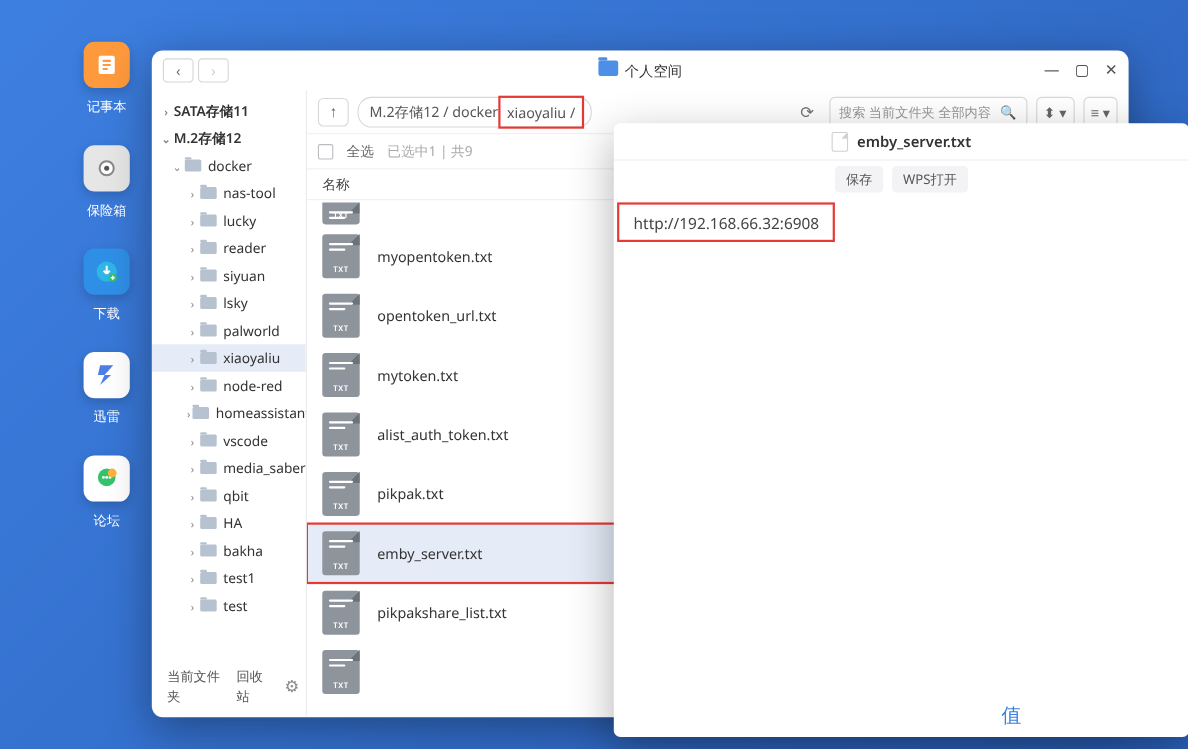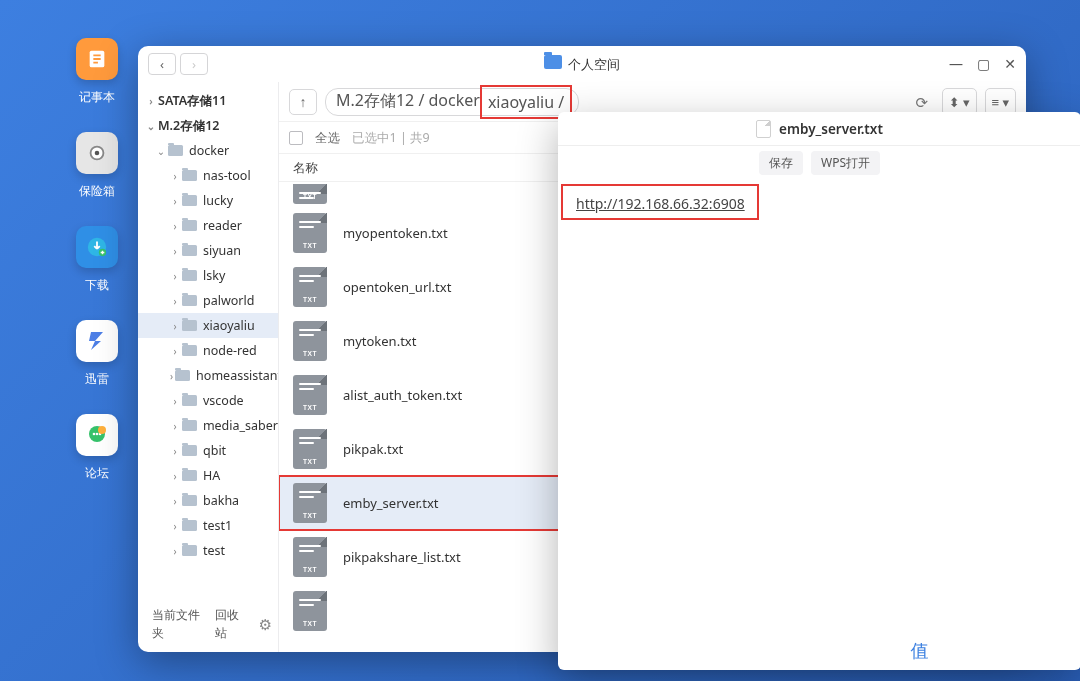--- a/index.html
+++ b/index.html
@@ -30,21 +30,21 @@
   .tree-item.bold { font-weight:600;}
   .chev { display:inline-block; width:10px; text-align:center; color:#888; margin-right:2px; font-size:10px;}
   .fold { width:15px; height:11px; background:#b6c2cf; border-radius:1.5px; position:relative; margin-right:6px; flex-shrink:0;}
   .fold::before{content:"";position:absolute;top:-2px;left:0;width:6px;height:2px;background:#b6c2cf;border-radius:1px 1px 0 0;}
   .sidebar-footer { position:absolute; bottom:10px; left:14px; width:120px; display:flex; align-items:center; gap:14px; font-size:12px; color:#555;}
   .gear { color:#888; font-size:15px;}
 
   .main { flex:1; display:flex; flex-direction:column; min-width:0;}
   .toolbar { height:40px; display:flex; align-items:center; padding:0 10px; gap:8px; border-bottom:1px solid #f0f0f0;}
   .upbtn { width:28px;height:26px;border:1px solid #d8d8da;border-radius:5px;display:flex;align-items:center;justify-content:center;color:#666;background:#fff;font-size:14px;}
-  .path { flex:0 0 auto; height:28px; min-width:200px; border:1px solid #d8d8da; border-radius:13px; display:flex; align-items:flex-start; padding:0 10px; font-size:16px; color:#555; background:#fff;}
+  .path { flex:0 0 auto; height:28px; min-width:200px; border:1px solid #d8d8da; border-radius:13px; display:flex; align-items:center; padding:0 10px; font-size:13px; color:#555; background:#fff;}
   .toolbar-spacer{flex:1;}
   .reload { width:24px; color:#777; font-size:15px; text-align:center;}
   .search { width:180px;height:28px;border:1px solid #d8d8da;border-radius:5px; font-size:12px; color:#999; display:flex;align-items:center; padding:0 8px; justify-content:space-between;}
   .pillbtn { height:28px; padding:0 6px; border:1px solid #d8d8da; border-radius:5px; display:flex;align-items:center;font-size:13px;color:#666; background:#fff;}
 
   .selectrow { height:32px; display:flex; align-items:center; padding-left:10px; font-size:12.5px; color:#666; gap:12px; border-bottom:1px solid #f0f0f0;}
   .cb { width:14px;height:14px;border:1px solid #bcbcc0;border-radius:2px; background:#fff;}
   .colhead { height:28px; padding-left:14px; font-size:12.5px; color:#444; display:flex;align-items:center; border-bottom:1px solid #f0f0f0;}
 
   .filelist { flex:1; overflow-y:auto;}
@@ -59,21 +59,21 @@
   .redbox { outline:2.5px solid #e53935; outline-offset:-1px;}
 
   
   .popover { position:absolute; left:558px; top:112px; width:523px; height:558px; background:#fff; border-radius:6px; box-shadow:0 12px 40px rgba(0,0,0,.3); overflow:hidden;}
   .pop-title { height:34px; display:flex; align-items:center; justify-content:center; font-size:13.5px; font-weight:600; color:#333; gap:8px; border-bottom:1px solid #eee;}
   .doc-mini { width:15px;height:18px;background:#fff;border:1px solid #d0d0d0;border-radius:2px;position:relative;}
   .doc-mini::before{content:"";position:absolute;top:0;right:0;width:5px;height:5px;background:linear-gradient(135deg,transparent 48%,#cfcfcf 50%);}
   .pop-bar { height:34px; padding:4px 12px; display:flex; gap:8px; align-items:center;justify-content:center;}
   .pillsm { height:24px; padding:0 10px; font-size:12px; color:#555; background:#f3f3f5; border-radius:4px; display:flex;align-items:center;}
   .pop-body { padding:12px 18px; font-size:14px; color:#444;}
-  .pop-url { display:inline-block; padding:2px 0;text-decoration:underline;}
+  .pop-url { display:inline-block; padding:2px 0;}
   .pop-redbox { position:absolute; left:561px; top:184px; width:198px; height:36px; border:2.5px solid #e53935; pointer-events:none;}
 
   .watermark { position:absolute; right:32px; bottom:14px; color:rgba(255,255,255,.6); font-size:20px; letter-spacing:1px; display:flex;align-items:center;gap:6px;}
   .wm-av{width:34px;height:34px;border-radius:50%;background:rgba(255,255,255,.55);display:flex;align-items:center;justify-content:center;color:#3a7fe0;font-size:18px;}
 
   .highlight-pathseg{ outline:2.5px solid #e53935; outline-offset:2px; padding:2px 4px;}
 </style>
 </head>
 <body>
 
@@ -246,20 +246,24 @@
     <div class="main">
       <div class="toolbar">
         <div class="upbtn">↑</div>
         <div class="path">
           <span>M.2存储12 / docker</span>
           <span style="width:4px"></span>
           <span class="highlight-pathseg">xiaoyaliu /</span>
         </div>
         <div class="toolbar-spacer"></div>
         <div class="reload">⟳</div>
+        <div class="search">
+          <span>搜索 当前文件夹 全部内容</span>
+          <span>🔍</span>
+        </div>
         <div class="pillbtn">⬍ ▾</div>
         <div class="pillbtn">≡ ▾</div>
       </div>
 
       <div class="selectrow">
         <span class="cb"></span>
         <span>全选</span>
         <span style="color:#aaa">已选中1 | 共9</span>
       </div>
       <div class="colhead">名称</div>

